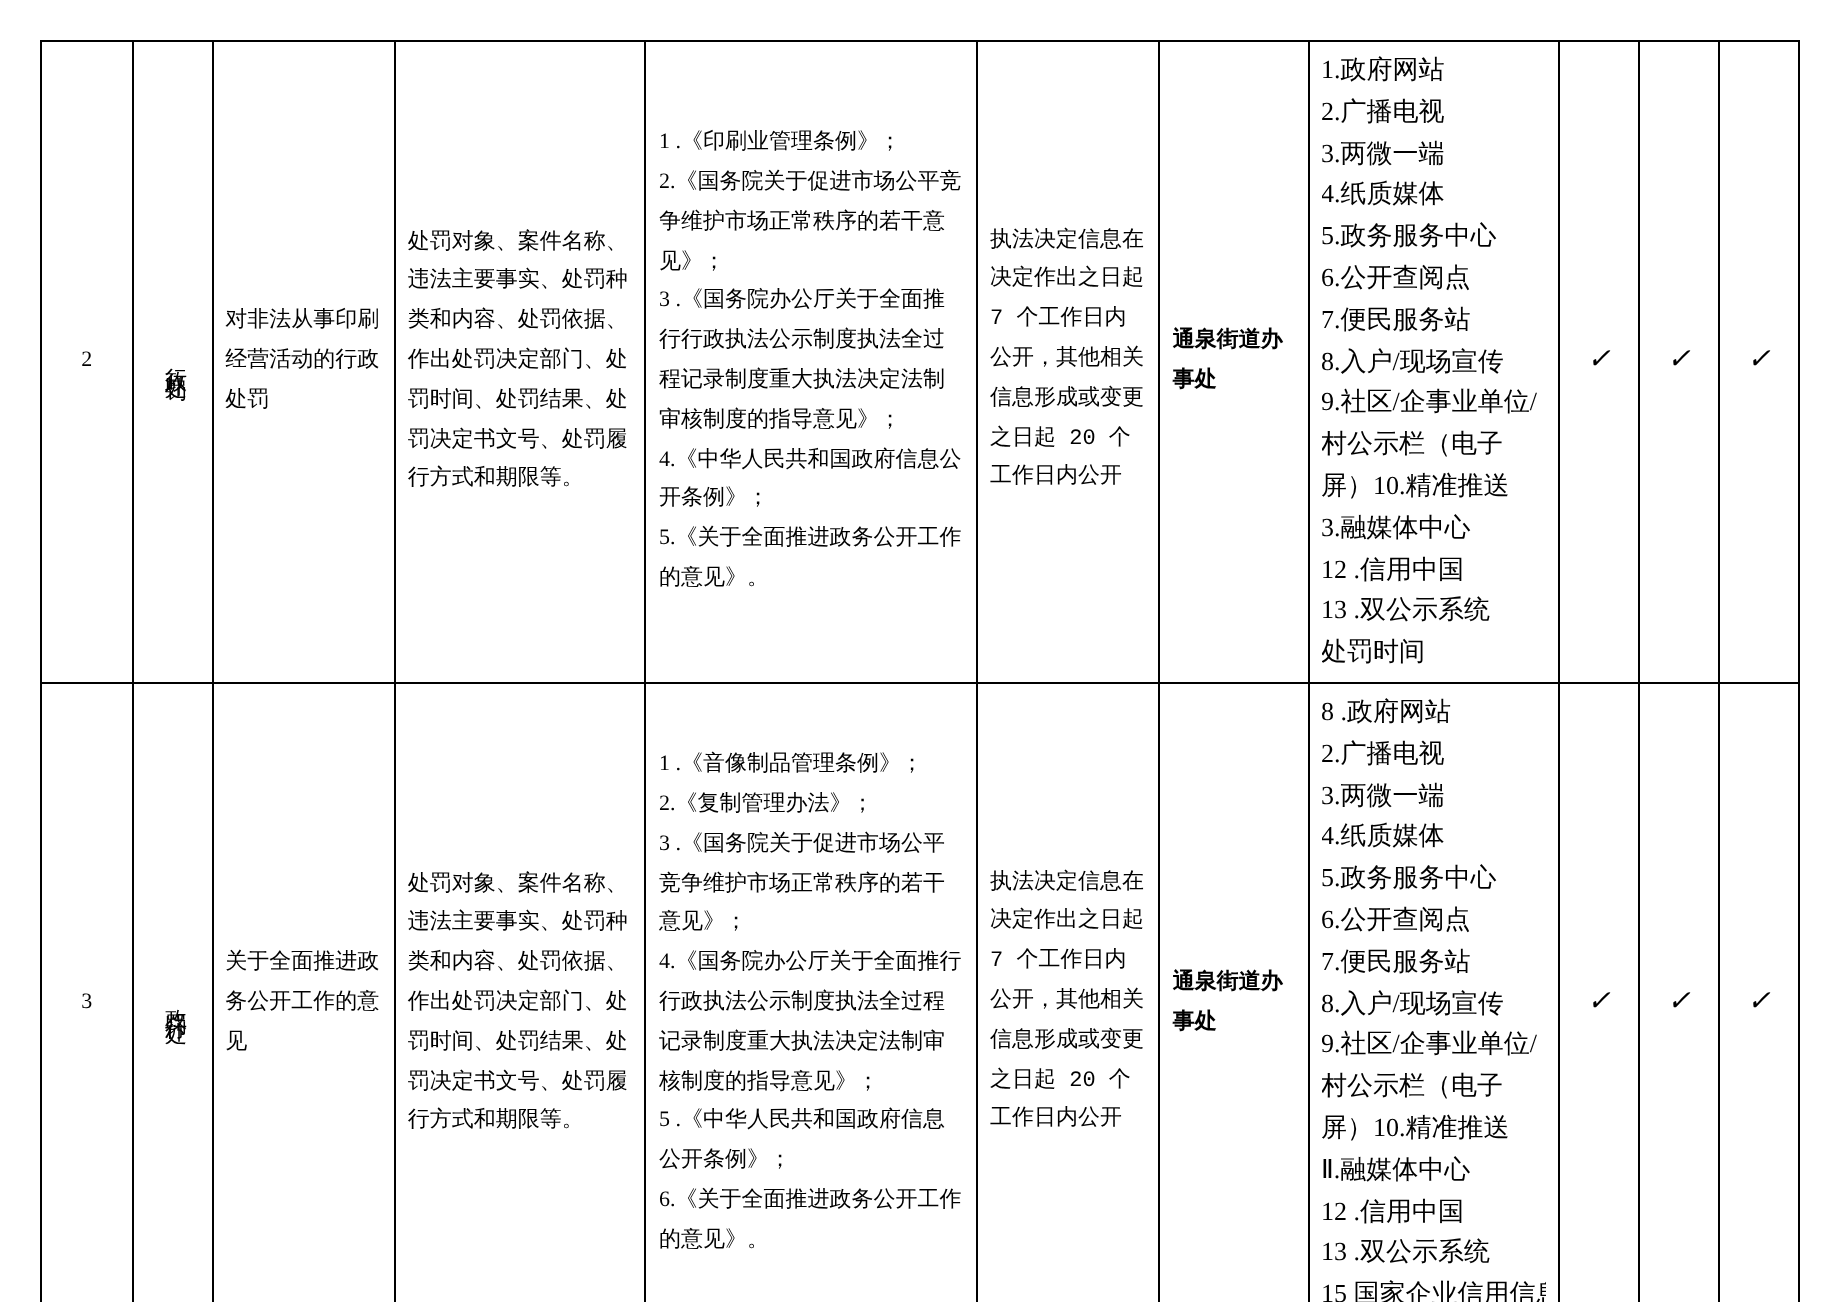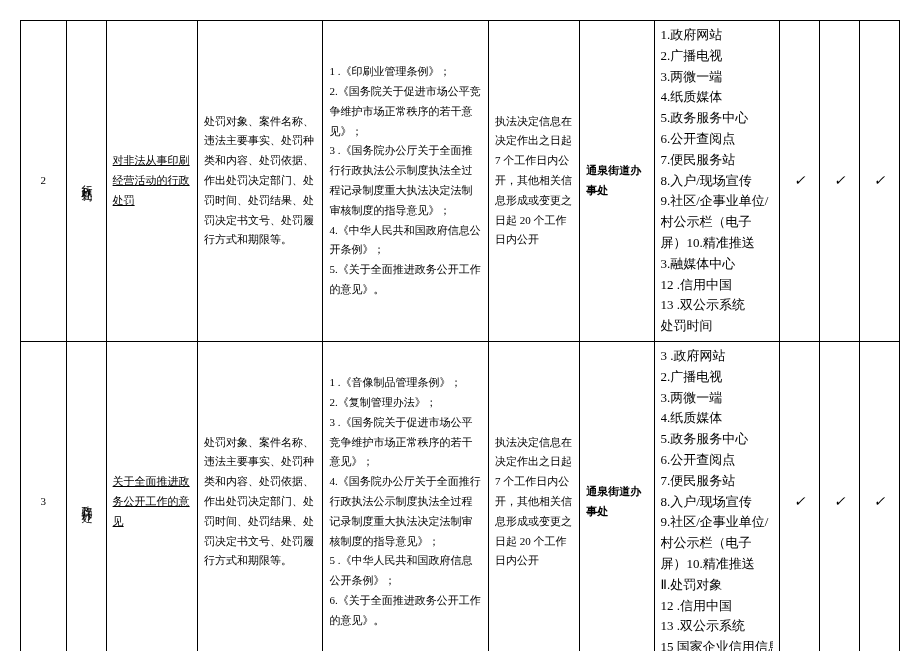--- a/index.html
+++ b/index.html
@@ -21,24 +21,24 @@
     }
     td {
       border: 1px solid #000;
       padding: 4px 6px;
       vertical-align: middle;
       line-height: 1.8;
       word-wrap: break-word;
     }
     .col-num { width: 40px; text-align: center; }
     .col-cat { width: 35px; text-align: center; }
-    .col-name { width: 80px; text-decoration: underline; }
+    .col-name { width: 80px; }
     .col-content { width: 110px; }
     .col-basis { width: 145px; }
-    .col-time { width: 80px; }
+    .col-time { width: 80px; font-family: Liberation Mono, monospace; }
     .col-subject { width: 65px; font-weight: bold; }
     .col-channel { width: 110px; font-size: 13px; line-height: 1.6; }
     .col-check { width: 35px; text-align: center; font-style: italic; font-family: serif; font-size: 14px; }
     .vertical-text {
       writing-mode: vertical-rl;
       text-orientation: upright;
       letter-spacing: 2px;
       display: inline-block;
     }
     .channel-list div { white-space: nowrap; overflow: hidden; }
@@ -89,30 +89,30 @@
       <td class="col-basis" style="white-space: pre-line;">1 .《音像制品管理条例》；
 2.《复制管理办法》；
 3 .《国务院关于促进市场公平竞争维护市场正常秩序的若干意见》；
 4.《国务院办公厅关于全面推行行政执法公示制度执法全过程记录制度重大执法决定法制审核制度的指导意见》；
 5 .《中华人民共和国政府信息公开条例》；
 6.《关于全面推进政务公开工作的意见》。</td>
       <td class="col-time">执法决定信息在决定作出之日起 7 个工作日内公开，其他相关信息形成或变更之日起 20 个工作日内公开</td>
       <td class="col-subject">通泉街道办事处</td>
       <td class="col-channel">
         <div class="channel-list">
-          <div>3 .政府网站</div>
+          <div>8 .政府网站</div>
           <div>2.广播电视</div>
           <div>3.两微一端</div>
           <div>4.纸质媒体</div>
           <div>5.政务服务中心</div>
           <div>6.公开查阅点</div>
           <div>7.便民服务站</div>
           <div>8.入户/现场宣传</div>
           <div style="white-space: normal;">9.社区/企事业单位/村公示栏（电子屏）10.精准推送</div>
-          <div>Ⅱ.处罚对象</div>
+          <div>Ⅱ.融媒体中心</div>
           <div>12 .信用中国</div>
           <div style="white-space: normal;">13 .双公示系统</div>
           <div>15 国家企业信用信息</div>
         </div>
       </td>
       <td class="col-check">✓</td>
       <td class="col-check">✓</td>
       <td class="col-check">✓</td>
     </tr>
   </tbody>

